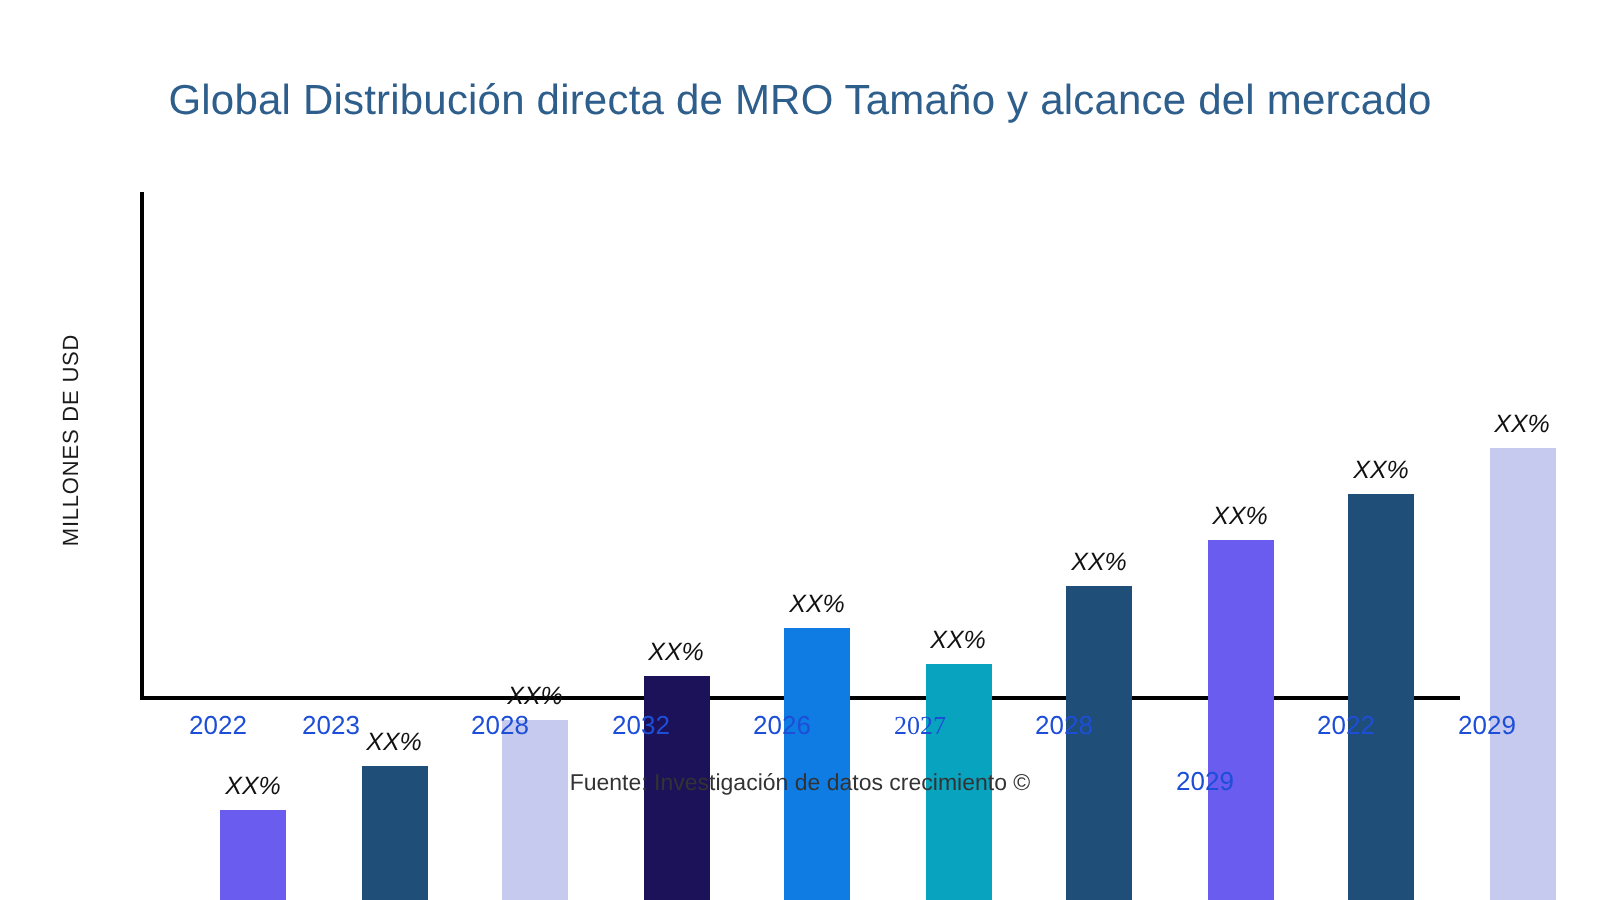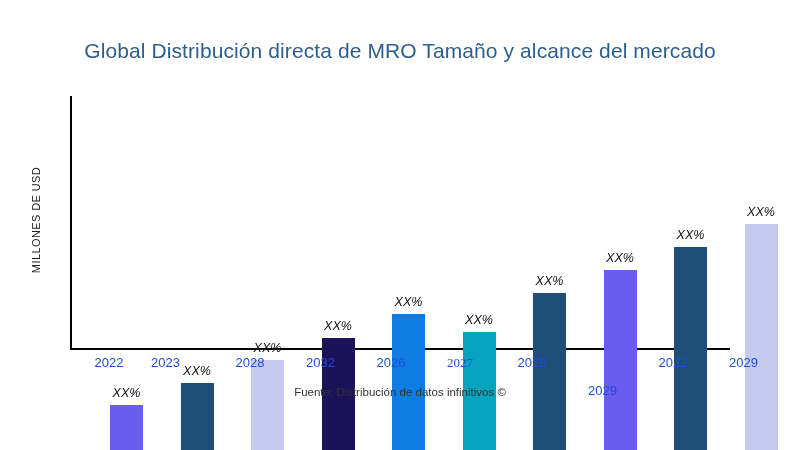--- a/index.html
+++ b/index.html
@@ -165,14 +165,14 @@
       <div class="x-tick" style="left: 235.5px;">2028</div>
       <div class="x-tick" style="left: 306px;">2032</div>
       <div class="x-tick" style="left: 376.5px;">2026</div>
       <div class="x-tick" style="left: 447px; font-family: Liberation Serif, serif;">2027</div>
       <div class="x-tick" style="left: 517.5px;">2028</div>
       <div class="x-tick" style="left: 588px; margin-top: 28px;">2029</div>
       <div class="x-tick" style="left: 658.5px;">2022</div>
       <div class="x-tick" style="left: 729px;">2029</div>
     </div>
 
-  <div id="source-note">Fuente: Distribución de datos infinitivos ©</div>
+  <div id="source-note">Fuente: Investigación de datos crecimiento ©</div>
 </div>
 
 </body></html>

